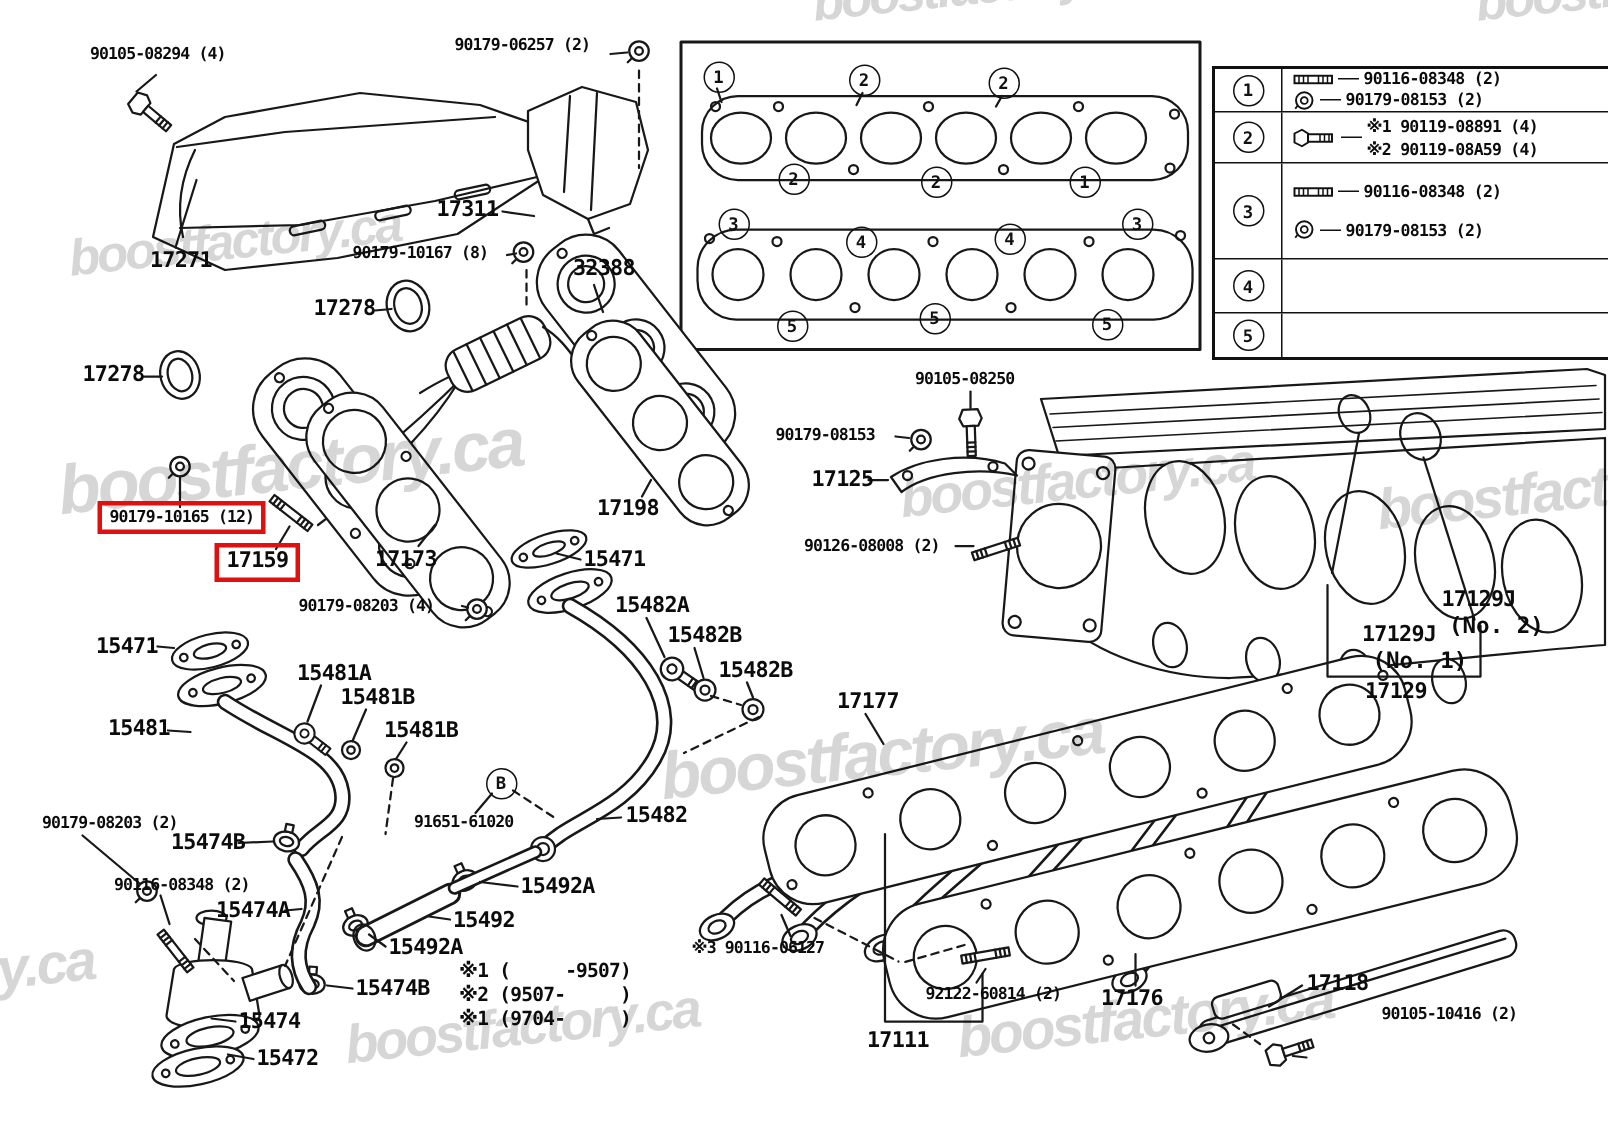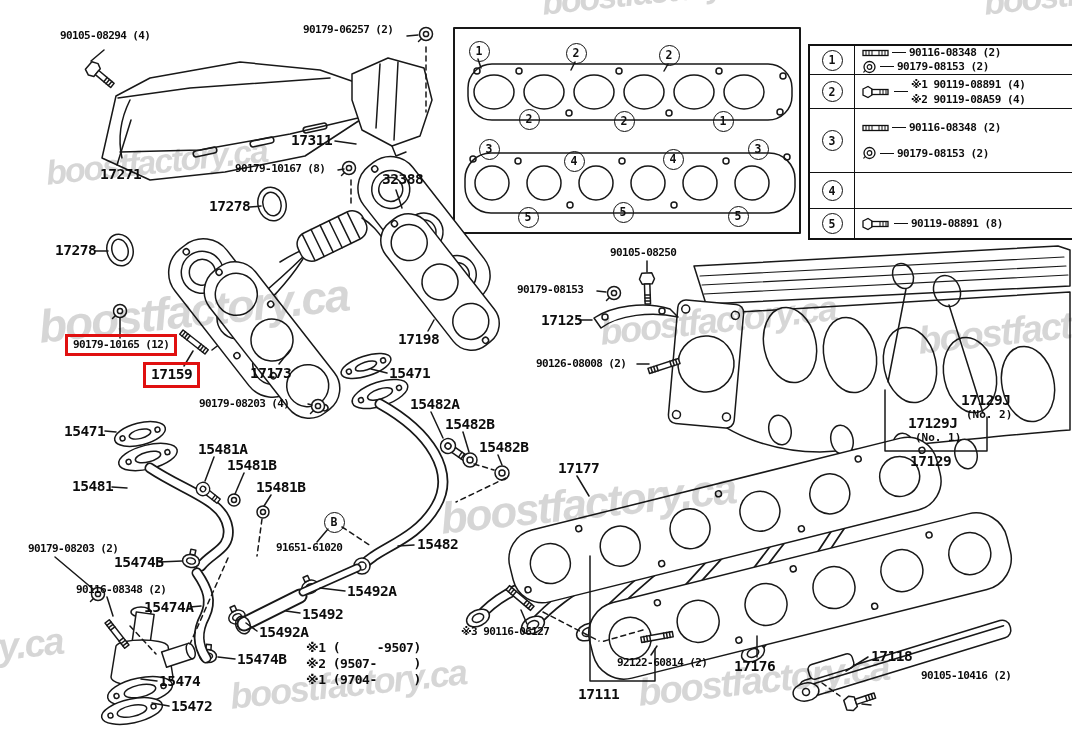--- a/index.html
+++ b/index.html
@@ -14,21 +14,21 @@
   .art .tube3{stroke-width:9;}  .art .core3{stroke:#fff;stroke-width:5.5;}
   .art .thin{stroke-width:1.1;}
   .wm{position:absolute;z-index:4;font-family:"Liberation Sans",sans-serif;font-weight:bold;
       font-style:italic;letter-spacing:-2px;color:#c9c9c9;opacity:.75;mix-blend-mode:multiply;
       transform:rotate(-6deg);transform-origin:left top;white-space:nowrap;pointer-events:none;}
   .lbl{position:absolute;z-index:5;font-family:"DejaVu Sans Mono","DejaVu Sans",monospace;
        font-weight:bold;color:#0c0c0c;white-space:pre;letter-spacing:-0.5px;line-height:1.1;}
   .lbl.sm{font-size:11px;letter-spacing:-0.6px;}
   .lbl.md{font-size:13px;}
   .lbl.lg{font-size:14.5px;}
-  .lbl.xs{font-size:11px;letter-spacing:0;}
+  .lbl.xs{font-size:15px;letter-spacing:0;}
   .lbl.boxed{border:3px solid #e01010;padding:2px 5px;}
   .co{position:absolute;z-index:5;width:19px;height:19px;border:1.6px solid #111;border-radius:50%;
       display:flex;align-items:center;justify-content:center;color:#111;
       font:bold 11.5px "DejaVu Sans Mono","DejaVu Sans",monospace;}
   #fastener-table{position:absolute;z-index:3;border:2px solid #111;background:#fff;}
   .trow{display:flex;border-top:1.5px solid #111;}
   .trow:first-child{border-top:none;}
   .tnum{width:44px;border-right:1.5px solid #111;display:flex;align-items:center;justify-content:center;}
   .tco{position:static;}
   .tentries{flex:1;display:flex;flex-direction:column;justify-content:space-evenly;padding-left:7px;}
@@ -651,39 +651,20 @@
         </div>
       </div>
       <div class="trow" style="height: 35px;">
         <div class="tnum">
           <div class="co tco">4</div>
         </div>
       </div>
       <div class="trow" style="height: 29px;">
         <div class="tnum">
           <div class="co tco">5</div>
-        </div>
-        <div class="tentries">
-          <div class="tline">
-            <span class="ticon">
-              <svg width="29" height="14" viewBox="0 0 29 14">
-                <path d="M1,4 L6,1.5 L10,4 L10,10 L6,12.5 L1,10 Z" fill="#fff" stroke="#111" stroke-width="1.3"></path>
-                <rect x="10" y="4.5" width="16" height="5" fill="#fff" stroke="#111" stroke-width="1.3"></rect>
-                <g stroke="#111" stroke-width="1">
-                  <line x1="18" y1="4.5" x2="18" y2="9.5"></line>
-                  <line x1="21" y1="4.5" x2="21" y2="9.5"></line>
-                  <line x1="24" y1="4.5" x2="24" y2="9.5"></line>
-                </g>
-              </svg>
-            </span>
-            <span class="conn"></span>
-            <span class="tcol">
-              <div class="ttext">90119-08891 (8)</div>
-            </span>
-          </div>
         </div>
       </div>
     </div>
 
 <div class="wm" style="left: 540px; top: -16px; font-size: 34px;">boostfactory.ca</div>
     <div class="wm" style="left: 982px; top: -16px; font-size: 34px;">boostfactory.ca</div>
     <div class="wm" style="left: 44px; top: 154px; font-size: 34px;">boostfactory.ca</div>
     <div class="wm" style="left: 36px; top: 300px; font-size: 46px;">boostfactory.ca</div>
     <div class="wm" style="left: 598px; top: 312px; font-size: 36px;">boostfactory.ca</div>
     <div class="wm" style="left: 916px; top: 320px; font-size: 38px;">boostfactory.ca</div>

